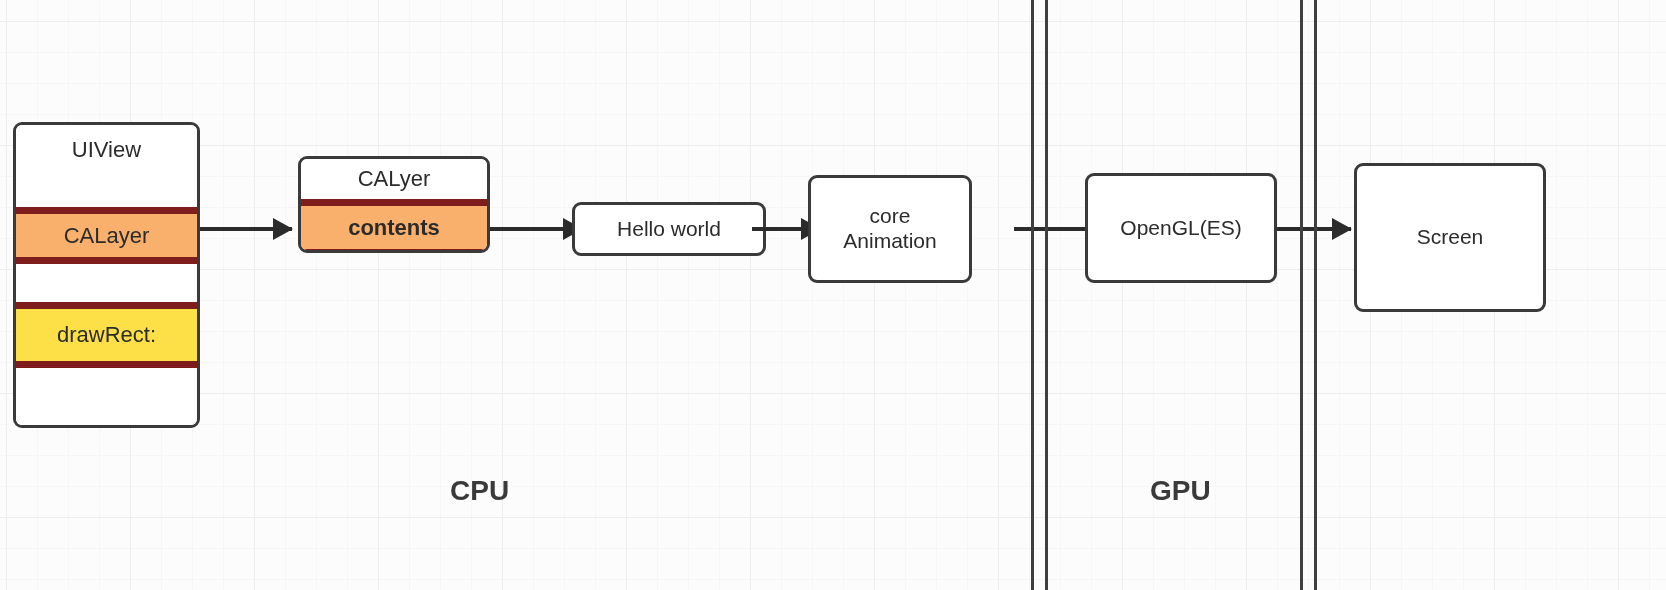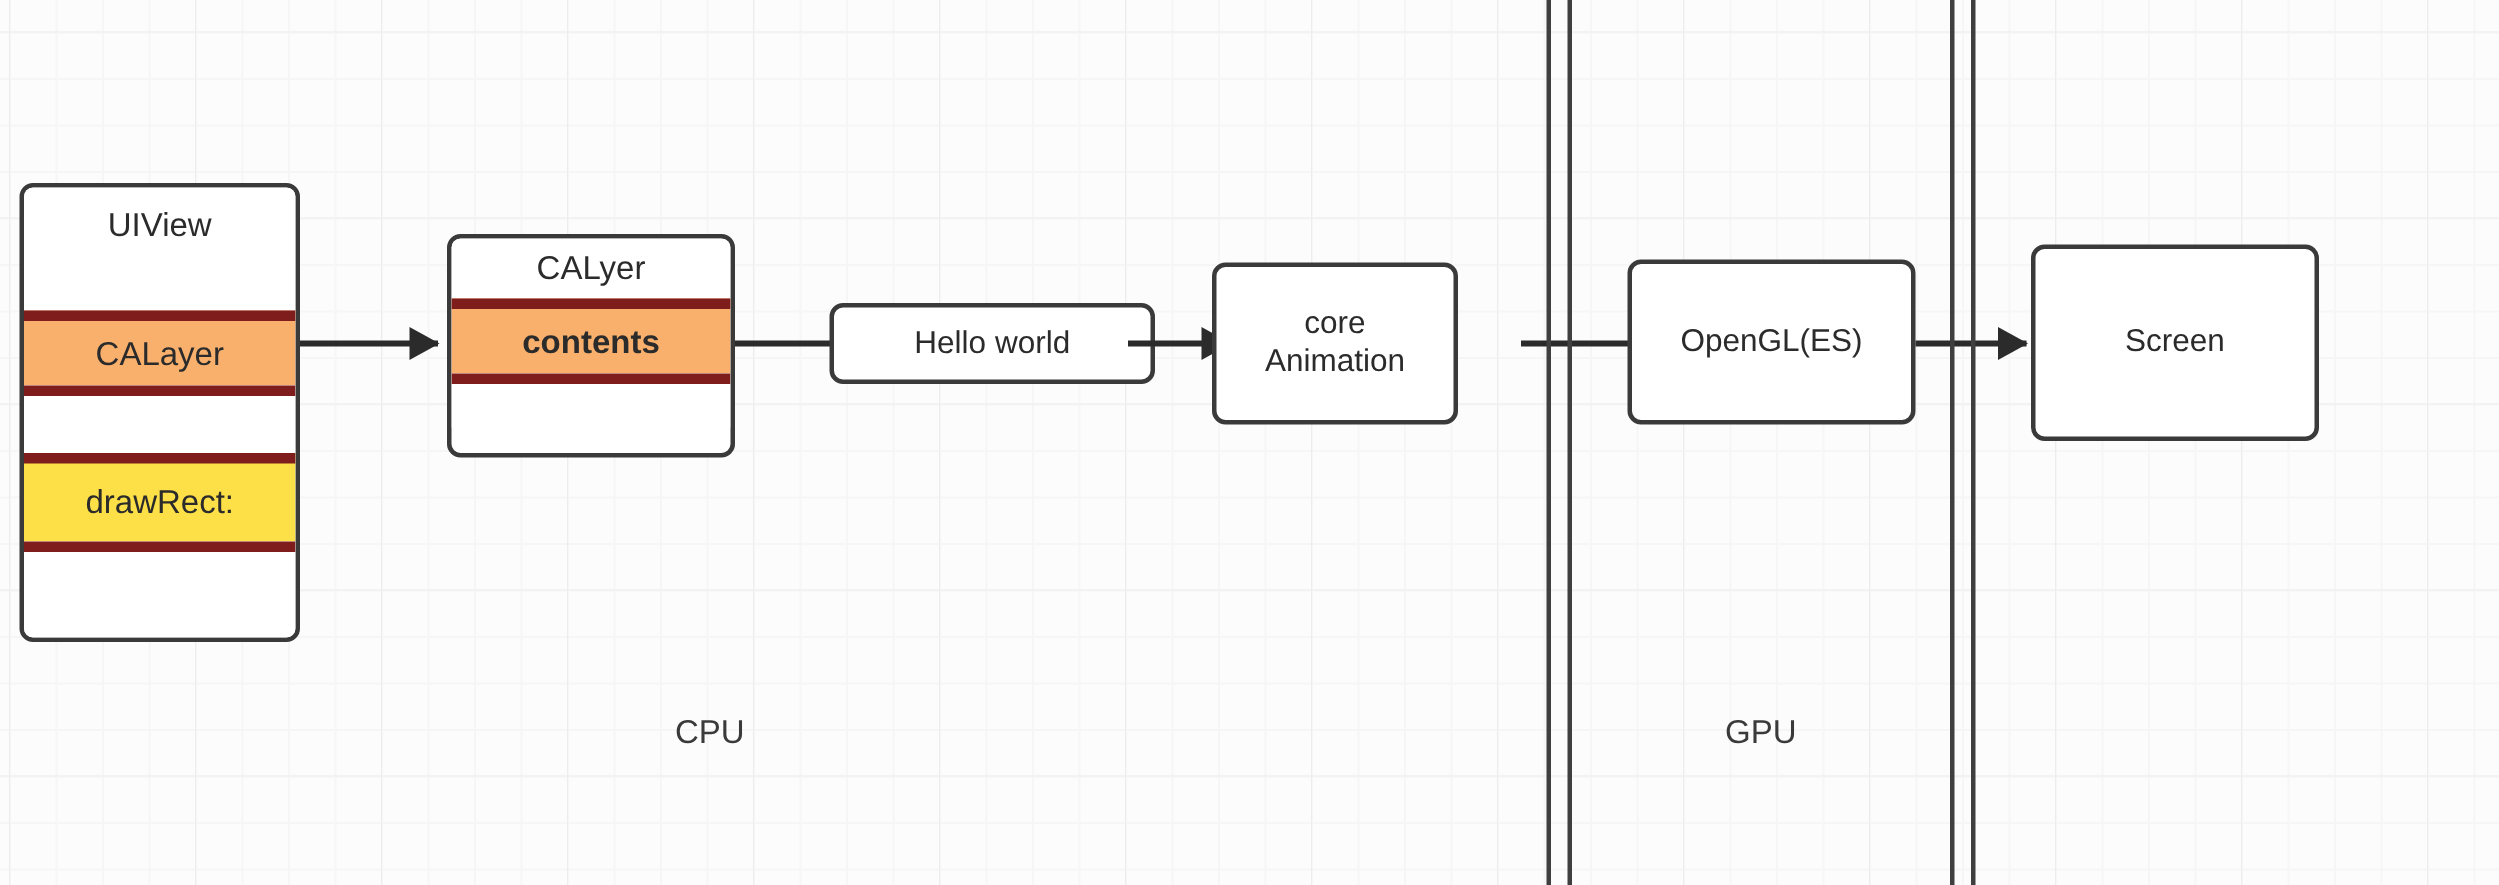--- a/index.html
+++ b/index.html
@@ -93,65 +93,66 @@
     top: 0;
     width: 3px;
     height: 590px;
     background: #3f3f3f;
   }
 
   
   .zone-label {
     position: absolute;
     color: #3a3a3a;
-    font-size: 22px;
+    font-size: 28px;
     white-space: nowrap;
+    font-weight: bold;
   }
 </style>
 </head>
 <body>
 
 <div id="canvas">
 
   <div class="stack" style="left:13px; top:122px; width:187px; height:306px;">
     <div class="row" style="height:50px;">UIView</div>
     <div class="row" style="height:32px;"></div>
     <div class="row divided fill-orange" style="height:50px;">CALayer</div>
     <div class="row divided" style="height:45px;"></div>
     <div class="row divided fill-red" style="height:59px;">drawRect:</div>
     <div class="row divided" style="height:64px;"></div>
   </div>
 
   <div class="arrow" style="left:200px; top:227px; width:92px;"></div>
 
-  <div class="stack" style="left:298px; top:156px; width:192px; height:149px;">
+  <div class="stack" style="left:298px; top:156px; width:192px; height:97px;">
     <div class="row" style="height:40px;">CALyer</div>
     <div class="row divided fill-orange" style="height:50px;font-weight:bold;">contents</div>
     <div class="row divided" style="height:36px;"></div>
   </div>
 
   <div class="arrow" style="left:490px; top:227px; width:92px;"></div>
 
-  <div class="node" style="left:553px; top:202px; width:217px; height:54px;">Hello world</div>
+  <div class="node" style="left:572px; top:202px; width:194px; height:54px;">Hello world</div>
 
   <div class="arrow" style="left:752px; top:227px; width:68px;"></div>
 
   <div class="node" style="left:808px; top:175px; width:164px; height:108px;">core
 Animation</div>
 
   <div class="arrow" style="left:1014px; top:227px; width:122px;"></div>
 
   <div class="sep" style="left:1031px;"></div>
   <div class="sep" style="left:1045px;"></div>
 
   <div class="node" style="left:1085px; top:173px; width:192px; height:110px;">OpenGL(ES)</div>
 
   <div class="arrow" style="left:1277px; top:227px; width:74px;"></div>
 
   <div class="sep" style="left:1300px;"></div>
   <div class="sep" style="left:1314px;"></div>
 
-  <div class="node" style="left:1354px; top:163px; width:192px; height:131px;">Screen</div>
+  <div class="node" style="left:1354px; top:163px; width:192px; height:149px;">Screen</div>
 
   <div class="zone-label" style="left:450px; top:475px;">CPU</div>
   <div class="zone-label" style="left:1150px; top:475px;">GPU</div>
 
 </div>
 
 </body></html>

